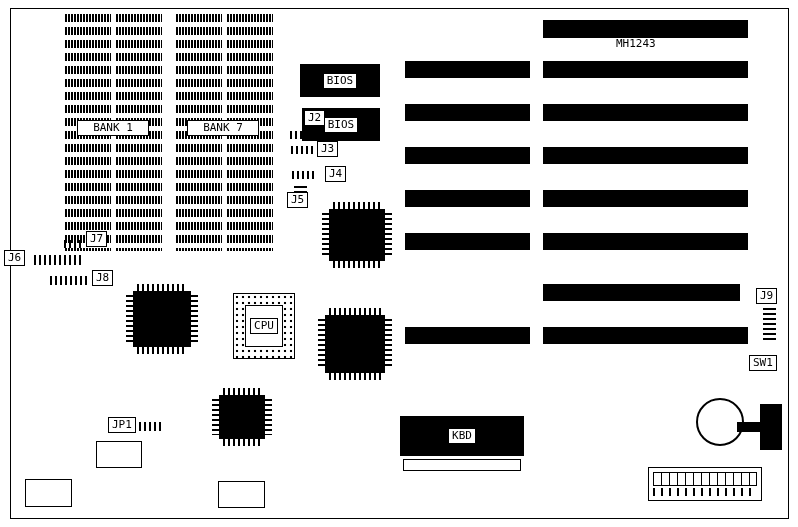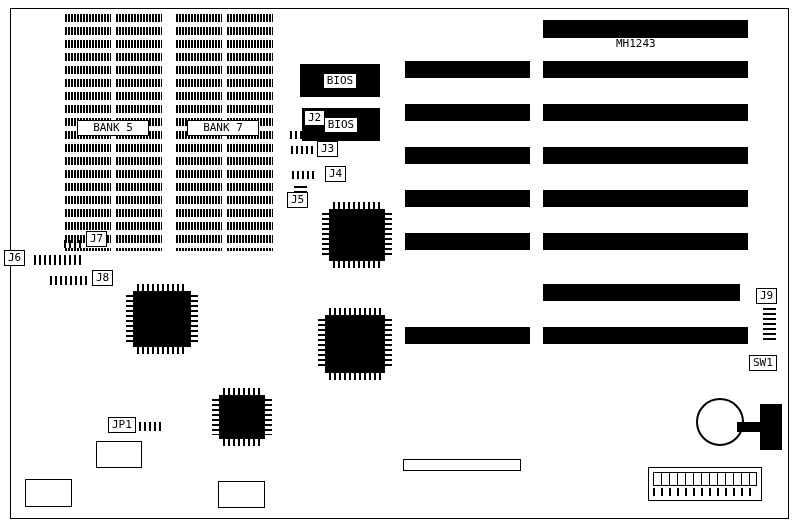--- a/index.html
+++ b/index.html
@@ -54,21 +54,21 @@
 <body>
 
 <div id="stage">
   <div class="board"></div>
 
   <div class="memcol" style="left:65px;top:14px;width:46px;height:237px"></div>
   <div class="memcol" style="left:116px;top:14px;width:46px;height:237px"></div>
   <div class="memcol" style="left:176px;top:14px;width:46px;height:237px"></div>
   <div class="memcol" style="left:227px;top:14px;width:46px;height:237px"></div>
 
-  <div class="label" style="left:77px;top:120px;width:64px">BANK 5</div>
+  <div class="label" style="left:77px;top:120px;width:64px">BANK 1</div>
   <div class="label" style="left:187px;top:120px;width:64px">BANK 7</div>
 
   <div class="blackchip" style="left:300px;top:64px;width:80px;height:33px">
     <span class="label inline">BIOS</span>
   </div>
   <div class="blackchip" style="left:302px;top:108px;width:78px;height:33px">
     <span class="label inline">BIOS</span>
   </div>
 
   <div class="label" style="left:304px;top:110px">J2</div>
@@ -114,29 +114,37 @@
     <div class="body"></div>
   </div>
   <div class="qfp" style="left:212px;top:388px;width:60px;height:58px">
     <div class="pt"></div>
     <div class="pb"></div>
     <div class="pl"></div>
     <div class="pr"></div>
     <div class="body"></div>
   </div>
 
+  <div class="cpu" style="left:233px;top:293px;width:60px;height:64px">
+    <div class="inner">
+      <span class="label inline">CPU</span>
+    </div>
+  </div>
 
 
   <div class="label" style="left:108px;top:417px">JP1</div>
   <div class="pins" style="left:134px;top:422px;width:28px;height:9px"></div>
 
   <div class="conn" style="left:96px;top:441px;width:44px;height:25px"></div>
   <div class="conn" style="left:25px;top:479px;width:45px;height:26px"></div>
   <div class="conn" style="left:218px;top:481px;width:45px;height:25px"></div>
 
+  <div class="blackchip" style="left:400px;top:416px;width:124px;height:40px">
+    <span class="label inline">KBD</span>
+  </div>
   <div class="conn" style="left:403px;top:459px;width:116px;height:10px"></div>
 
   <div class="slot" style="left:543px;top:20px;width:205px;height:18px"></div>
   <div class="text-plain" style="left:616px;top:37px">MH1243</div>
 
   <div class="slot" style="left:405px;top:61px;width:125px;height:17px"></div>
   <div class="slot" style="left:543px;top:61px;width:205px;height:17px"></div>
 
   <div class="slot" style="left:405px;top:104px;width:125px;height:17px"></div>
   <div class="slot" style="left:543px;top:104px;width:205px;height:17px"></div>

